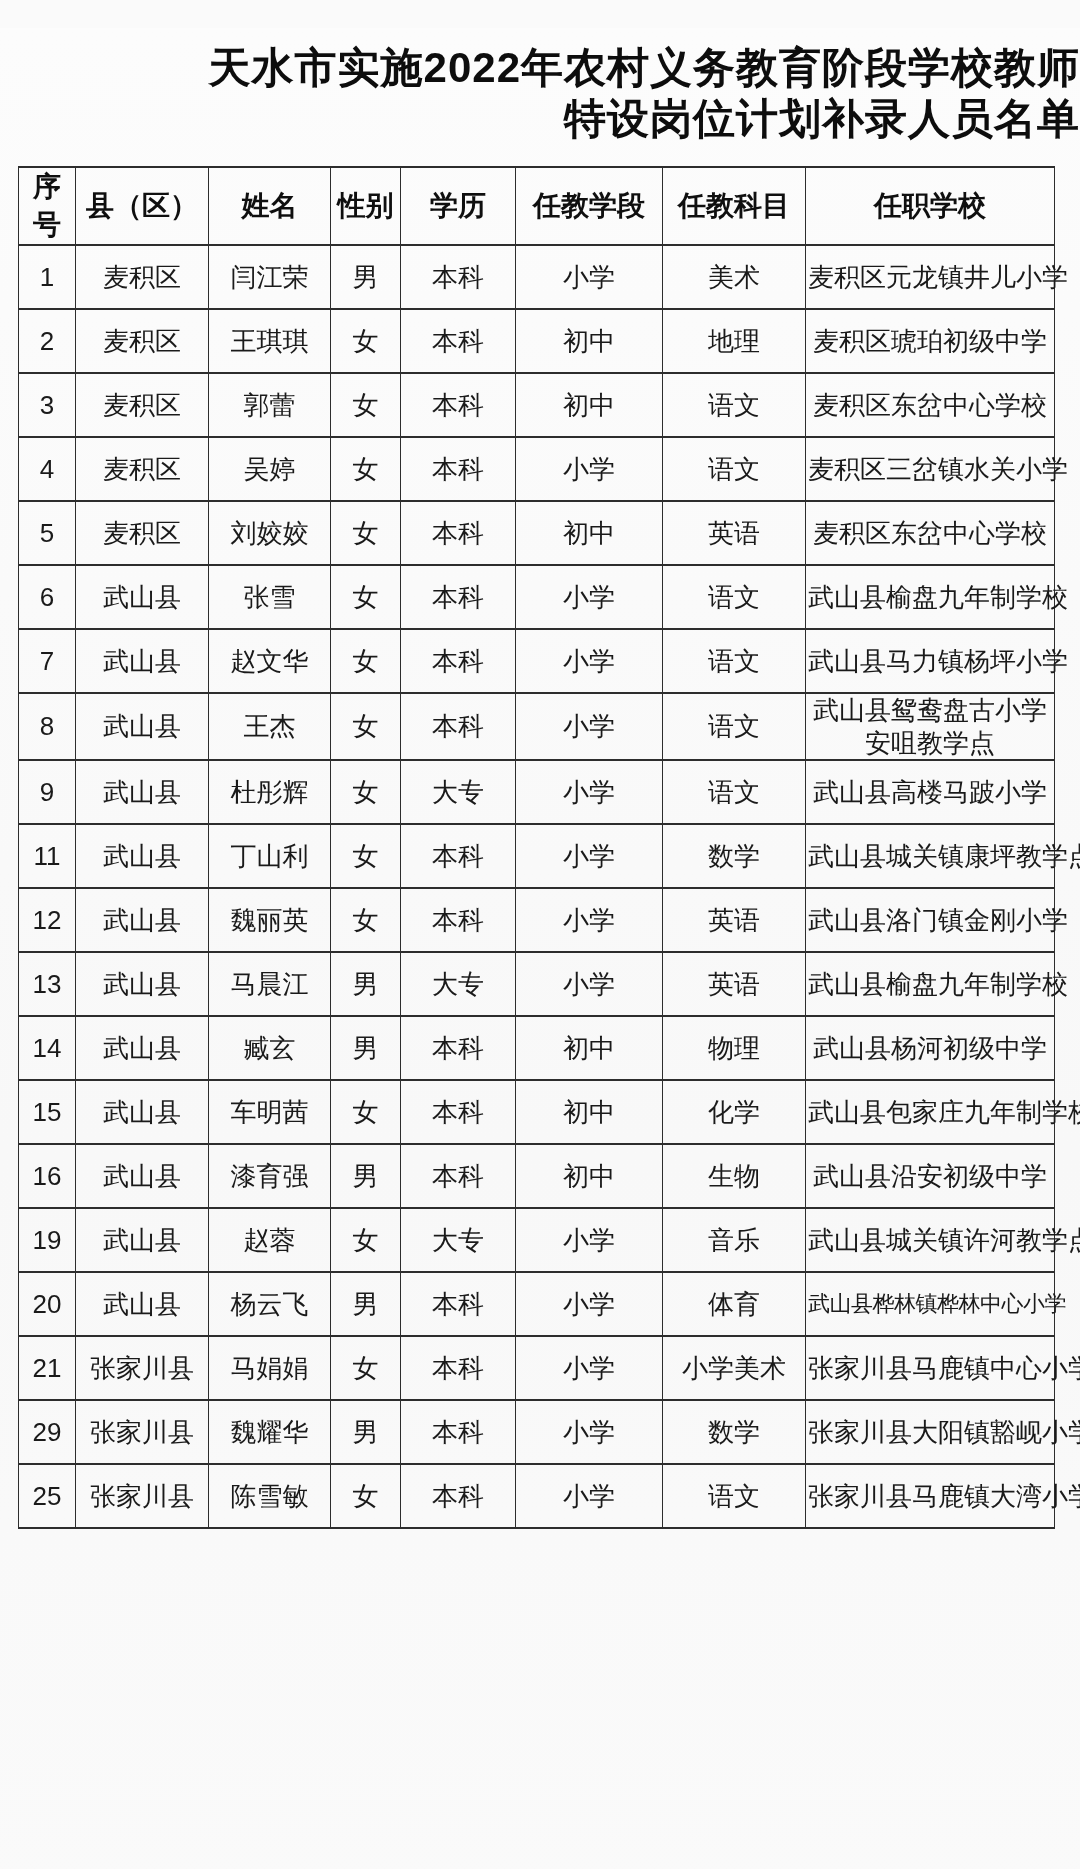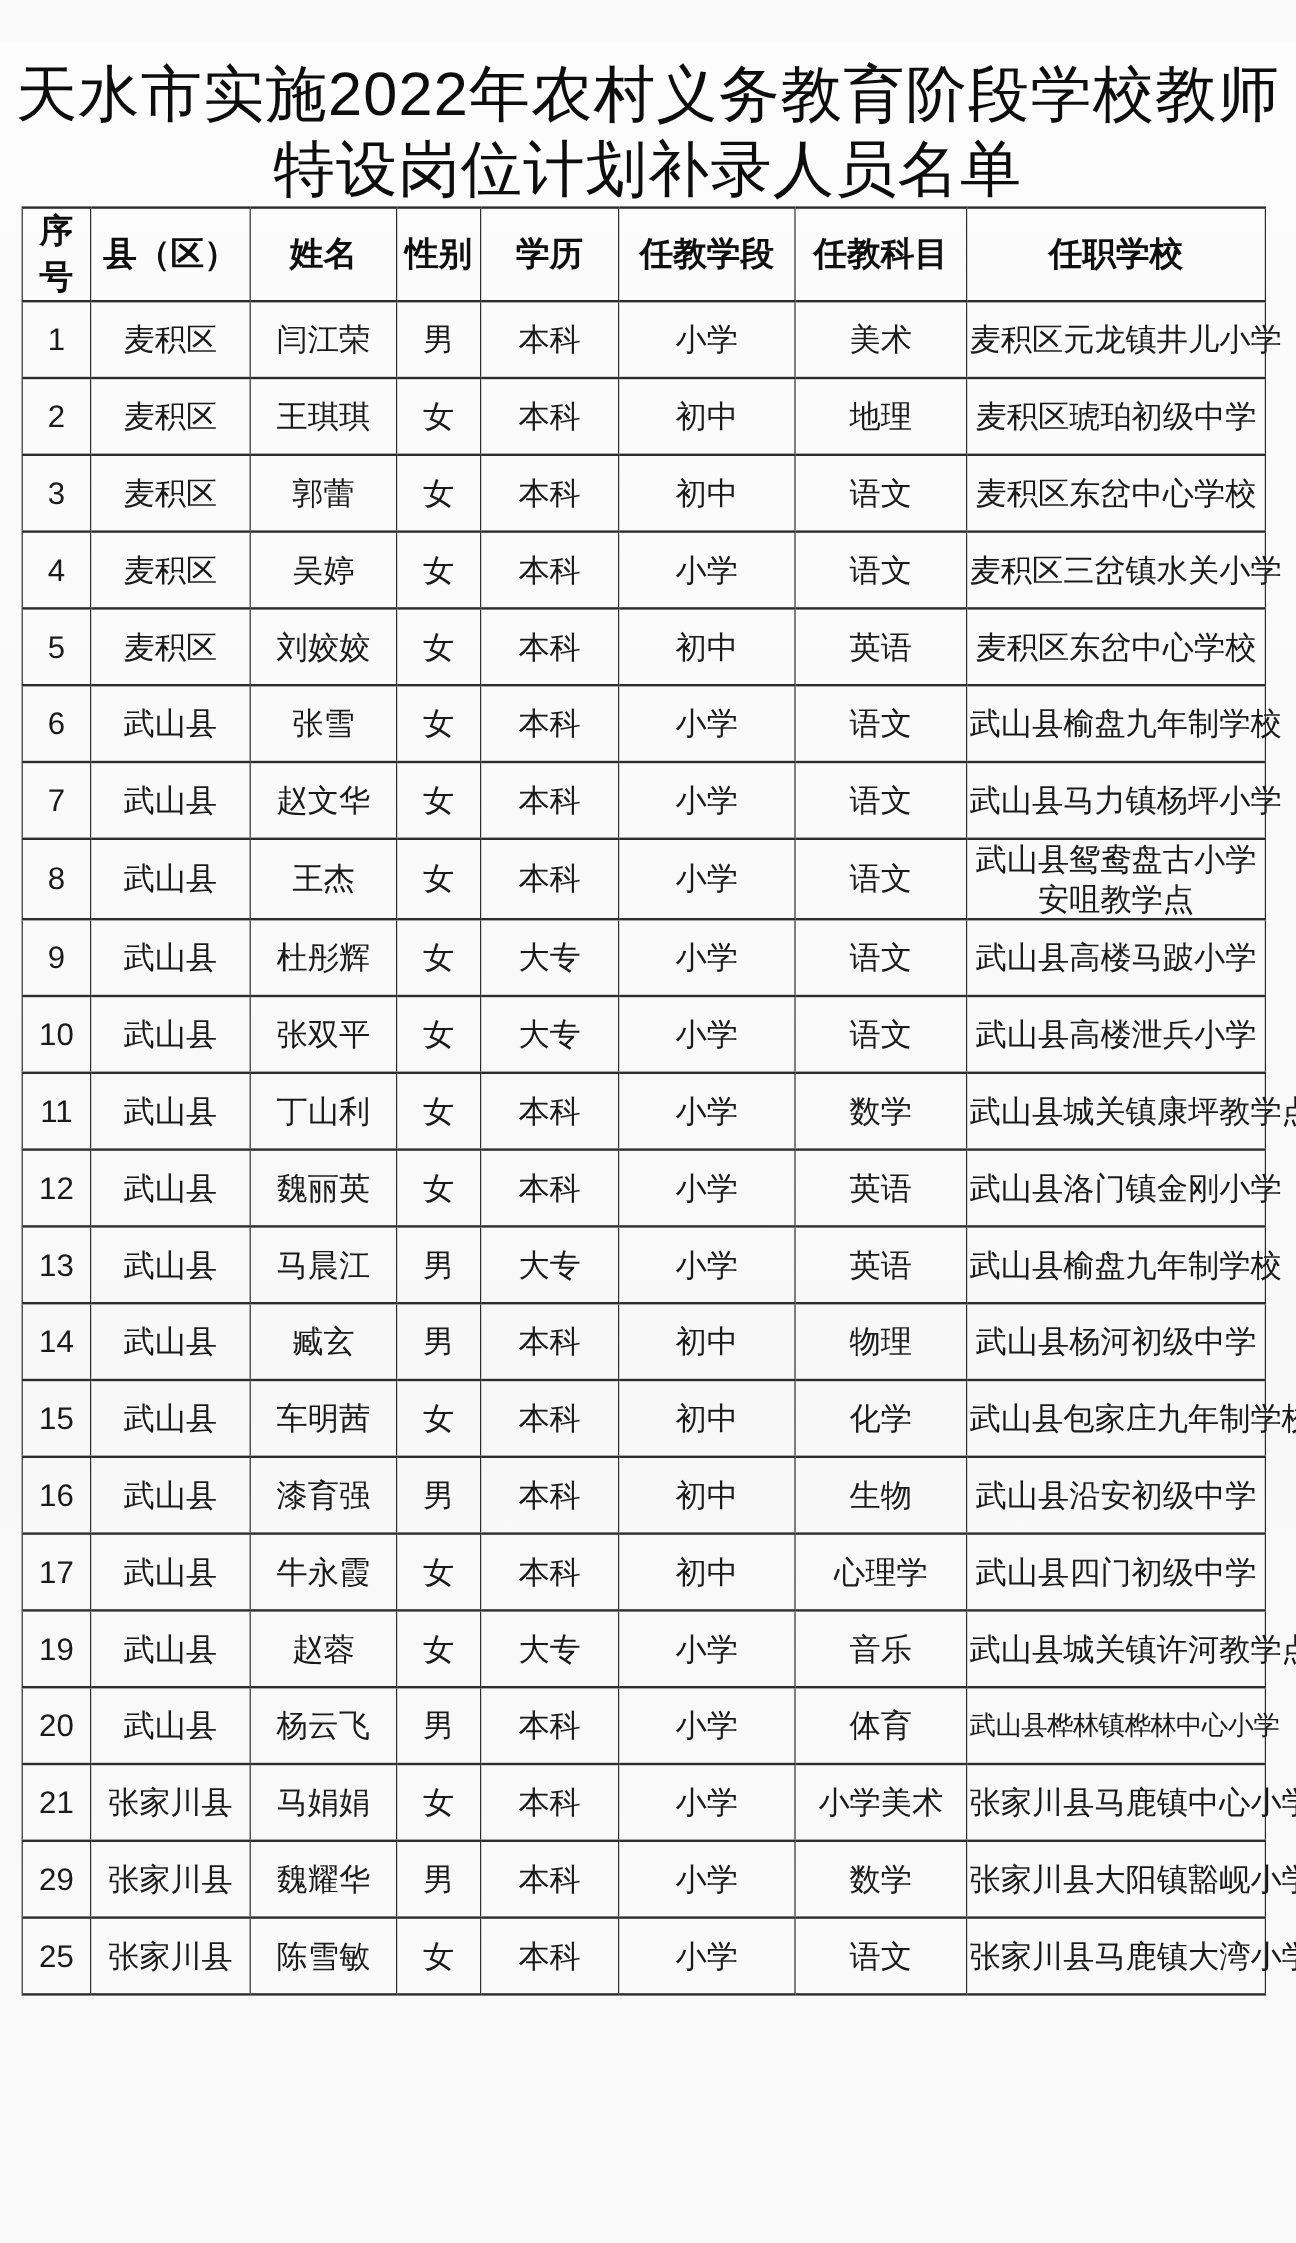--- a/index.html
+++ b/index.html
@@ -15,23 +15,23 @@
     overflow: hidden;
   }
   .page {
     position: relative;
     width: 1080px;
     height: 1869px;
     background: linear-gradient(180deg, #fcfcfc 0%, #f8f8f8 60%, #fafafa 100%);
   }
   .doc-title {
     padding-top: 14px;
-    text-align: center;
-    font-size: 51px;
-    font-weight: 400;
+    text-align: right;
+    font-size: 42px;
+    font-weight: 700;
     line-height: 1.22;
     color: #0d0d0d;
     letter-spacing: 1px;
   }
   .doc-title .line {
     display: block;
   }
   table.roster {
     position: absolute;
     left: 18px;
@@ -196,30 +196,20 @@
           <td class="cell-num">9</td>
           <td>武山县</td>
           <td>杜彤辉</td>
           <td>女</td>
           <td>大专</td>
           <td>小学</td>
           <td>语文</td>
           <td class="cell-school">武山县高楼马跛小学</td>
         </tr>
         <tr>
-          <td class="cell-num">10</td>
-          <td>武山县</td>
-          <td>张双平</td>
-          <td>女</td>
-          <td>大专</td>
-          <td>小学</td>
-          <td>语文</td>
-          <td class="cell-school">武山县高楼泄兵小学</td>
-        </tr>
-        <tr>
           <td class="cell-num">11</td>
           <td>武山县</td>
           <td>丁山利</td>
           <td>女</td>
           <td>本科</td>
           <td>小学</td>
           <td>数学</td>
           <td class="cell-school">武山县城关镇康坪教学点</td>
         </tr>
         <tr>
@@ -264,30 +254,20 @@
         </tr>
         <tr>
           <td class="cell-num">16</td>
           <td>武山县</td>
           <td>漆育强</td>
           <td>男</td>
           <td>本科</td>
           <td>初中</td>
           <td>生物</td>
           <td class="cell-school">武山县沿安初级中学</td>
-        </tr>
-        <tr>
-          <td class="cell-num">17</td>
-          <td>武山县</td>
-          <td>牛永霞</td>
-          <td>女</td>
-          <td>本科</td>
-          <td>初中</td>
-          <td>心理学</td>
-          <td class="cell-school">武山县四门初级中学</td>
         </tr>
         <tr>
           <td class="cell-num">19</td>
           <td>武山县</td>
           <td>赵蓉</td>
           <td>女</td>
           <td>大专</td>
           <td>小学</td>
           <td>音乐</td>
           <td class="cell-school">武山县城关镇许河教学点</td>

